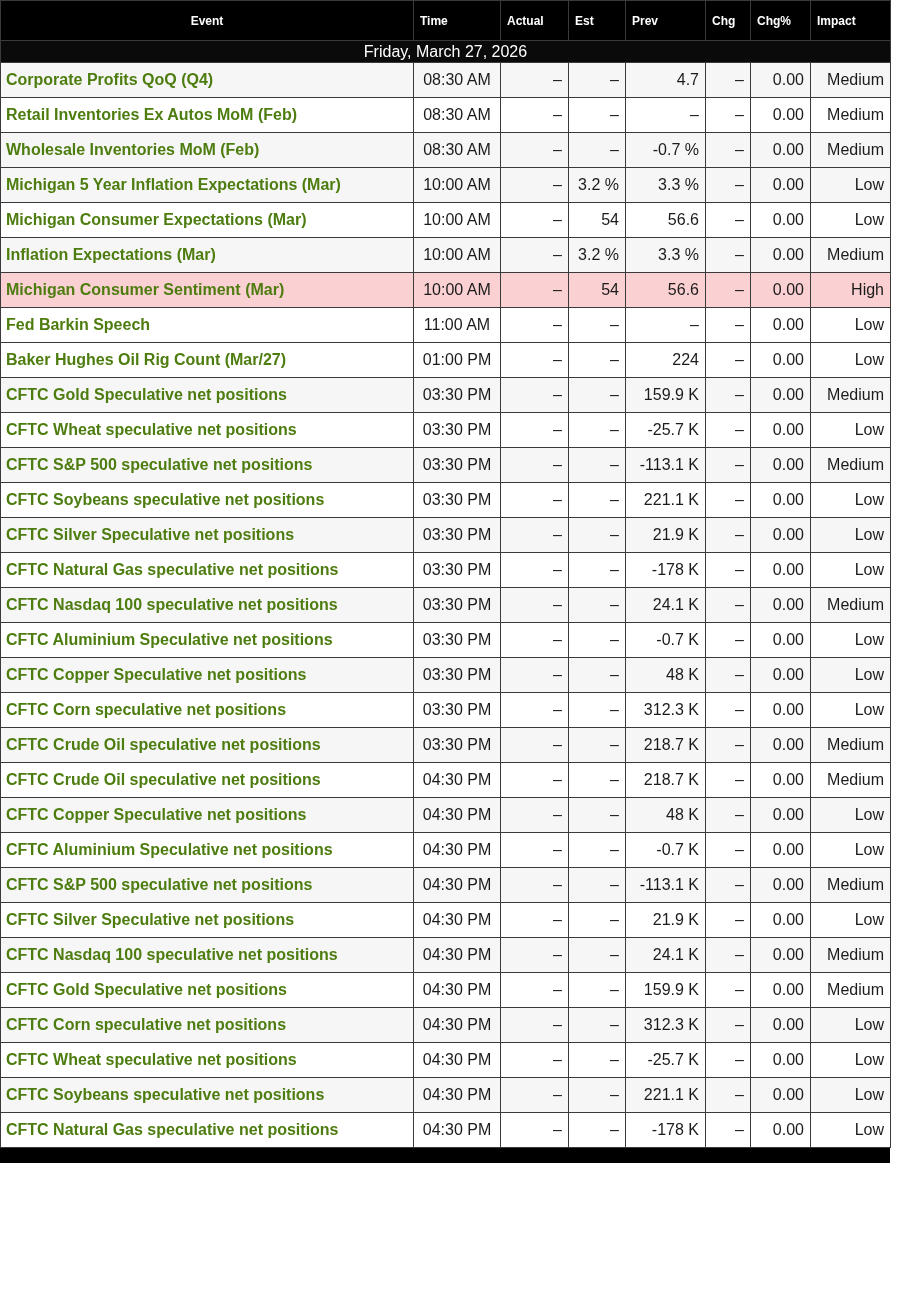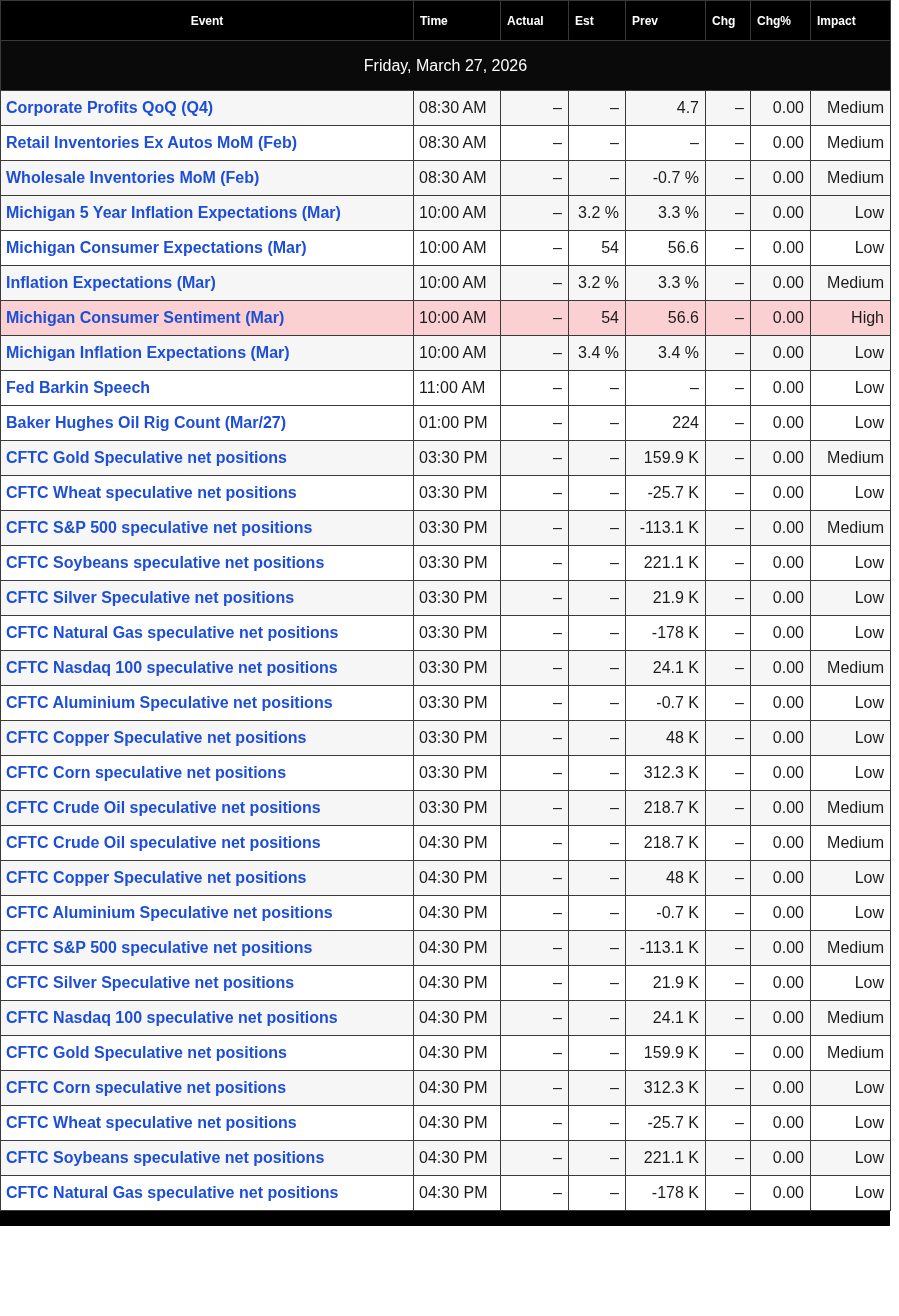--- a/index.html
+++ b/index.html
@@ -32,38 +32,38 @@
     height: 40px;
     text-align: left;
     padding: 0 0 0 6px;
     font-size: 12px;
   }
   thead tr.header-row th.col-event { text-align: center; padding: 0; }
   tr.date-row td {
     background: var(--date-bg, #0a0a0a);
     color: var(--header-text, #ffffff);
     text-align: center;
-    height: 50px;
+    height: 22px;
     font-weight: normal;
     font-size: 16px;
     margin-left: 15px;
   }
   tbody tr { height: 35px; }
   tbody tr.odd  { background: var(--row-alt-bg, #f6f6f6); }
   tbody tr.even { background: var(--row-bg, #ffffff); }
   tbody tr.hl   { background: var(--highlight-bg, #fbd0d2); border-radius: 14px; }
   tbody td { padding: 0 5px; }
   td.ev {
     font-weight: bold;
-    color: #1d4ed8;
+    color: #4d7c0f;
     text-align: left;
     padding-left: 5px;
     padding-right: 9px;
   }
-  td.tm  { text-align: left; }
+  td.tm  { text-align: center; }
   td.num { text-align: right; padding-right: 6px; }
   .next-bar {
     width: 890px;
     height: 15px;
     background: var(--header-bg, #000000);
   }
 </style>
 </head>
 <body>
 
@@ -158,30 +158,20 @@
         <tr class="hl">
     <td class="ev">Michigan Consumer Sentiment (Mar)</td>
     <td class="tm">10:00 AM</td>
     <td class="num">–</td>
     <td class="num">54</td>
     <td class="num">56.6</td>
     <td class="num">–</td>
     <td class="num">0.00</td>
     <td class="num impact">High</td>
   </tr>
-        <tr class="odd">
-    <td class="ev">Michigan Inflation Expectations (Mar)</td>
-    <td class="tm">10:00 AM</td>
-    <td class="num">–</td>
-    <td class="num">3.4 %</td>
-    <td class="num">3.4 %</td>
-    <td class="num">–</td>
-    <td class="num">0.00</td>
-    <td class="num impact">Low</td>
-  </tr>
         <tr class="even">
     <td class="ev">Fed Barkin Speech</td>
     <td class="tm">11:00 AM</td>
     <td class="num">–</td>
     <td class="num">–</td>
     <td class="num">–</td>
     <td class="num">–</td>
     <td class="num">0.00</td>
     <td class="num impact">Low</td>
   </tr>

